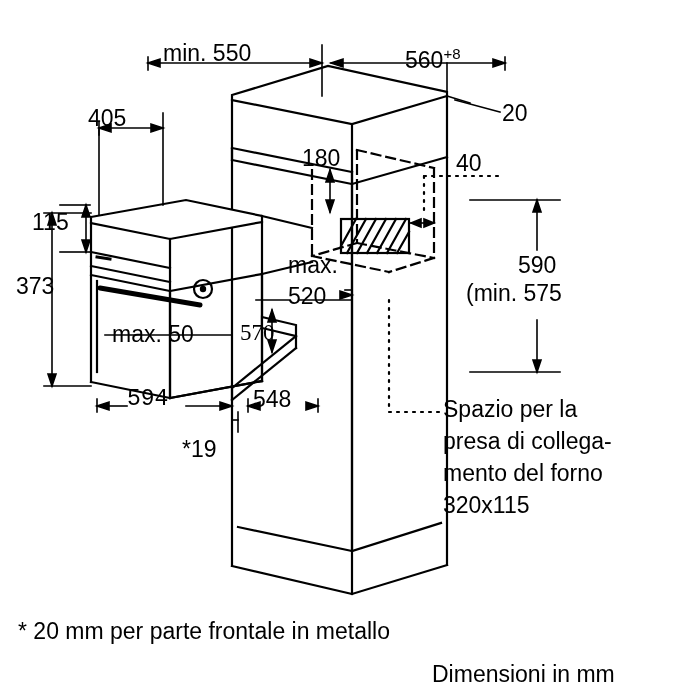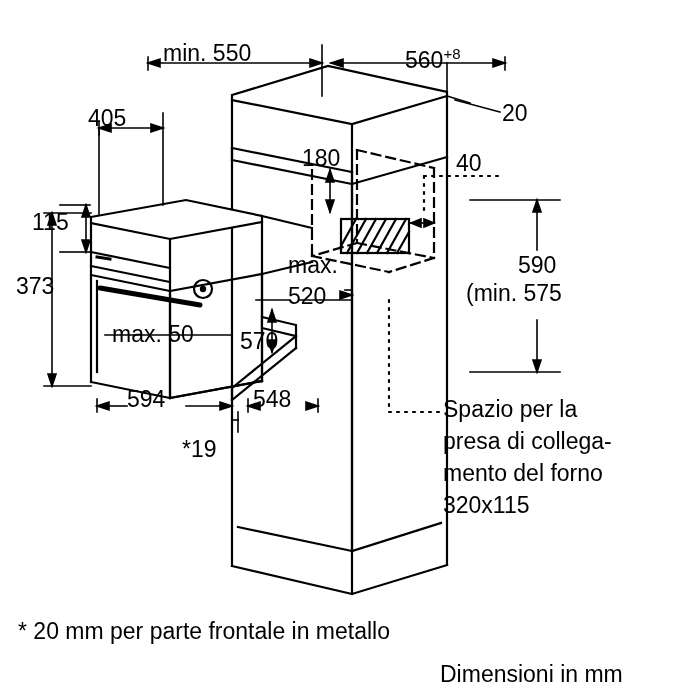--- a/index.html
+++ b/index.html
@@ -242,29 +242,29 @@
   <div class="dim-text" style="left:16px; top:273px;">373</div>
 
   <div class="dim-text" style="left:288px; top:252px;">max.</div>
   <div class="dim-text" style="left:288px; top:283px;">520</div>
 
   <div class="dim-text" style="left:518px; top:252px;">590</div>
   <div class="dim-text" style="left:466px; top:280px;">(min. 575</div>
 
   <div class="dim-text" style="left:112px; top:321px;">max. 50</div>
 
-  <div class="dim-text" style="left:240px; top:328px;">570</div>
-
-  <div class="dim-text" style="left:127px; top:386px;">594</div>
+  <div class="dim-text" style="left:240px; top:319px;font-family:Liberation Serif, serif;">570</div>
+
+  <div class="dim-text" style="left:127px; top:386px;font-family:Liberation Mono, monospace;">594</div>
 
   <div class="dim-text" style="left:253px; top:386px;">548</div>
 
   <div class="dim-text" style="left:182px; top:436px;">*19</div>
 
   <div class="note-text" style="left:443px; top:395px;">Spazio per la</div>
   <div class="note-text" style="left:443px; top:427px;">presa di collega-</div>
   <div class="note-text" style="left:443px; top:459px;">mento del forno</div>
   <div class="note-text" style="left:443px; top:491px;">320x115</div>
 
   <div class="note-text" style="left:18px; top:585px;margin-top:32px;">* 20 mm per parte frontale in metallo</div>
-  <div class="note-text" style="left:432px; top:660px;margin-left:8px;">Dimensioni in mm</div>
+  <div class="note-text" style="left:432px; top:660px;">Dimensioni in mm</div>
 
 </div>
 
 </body></html>

